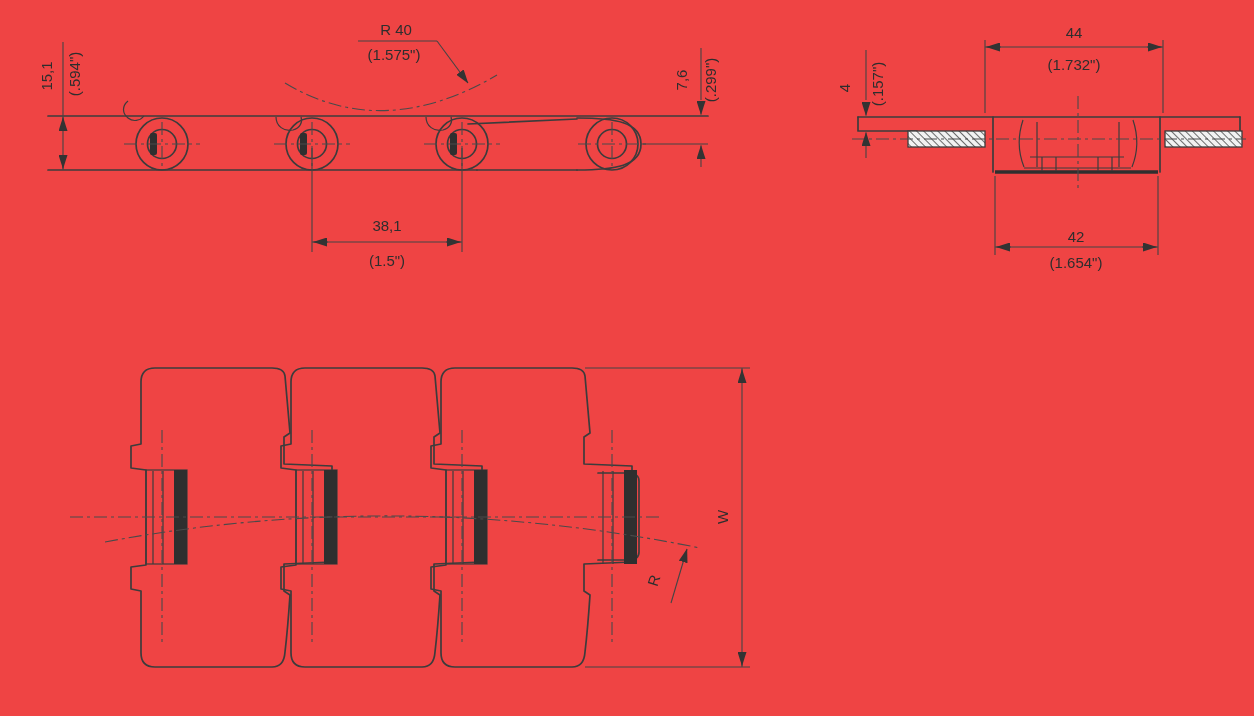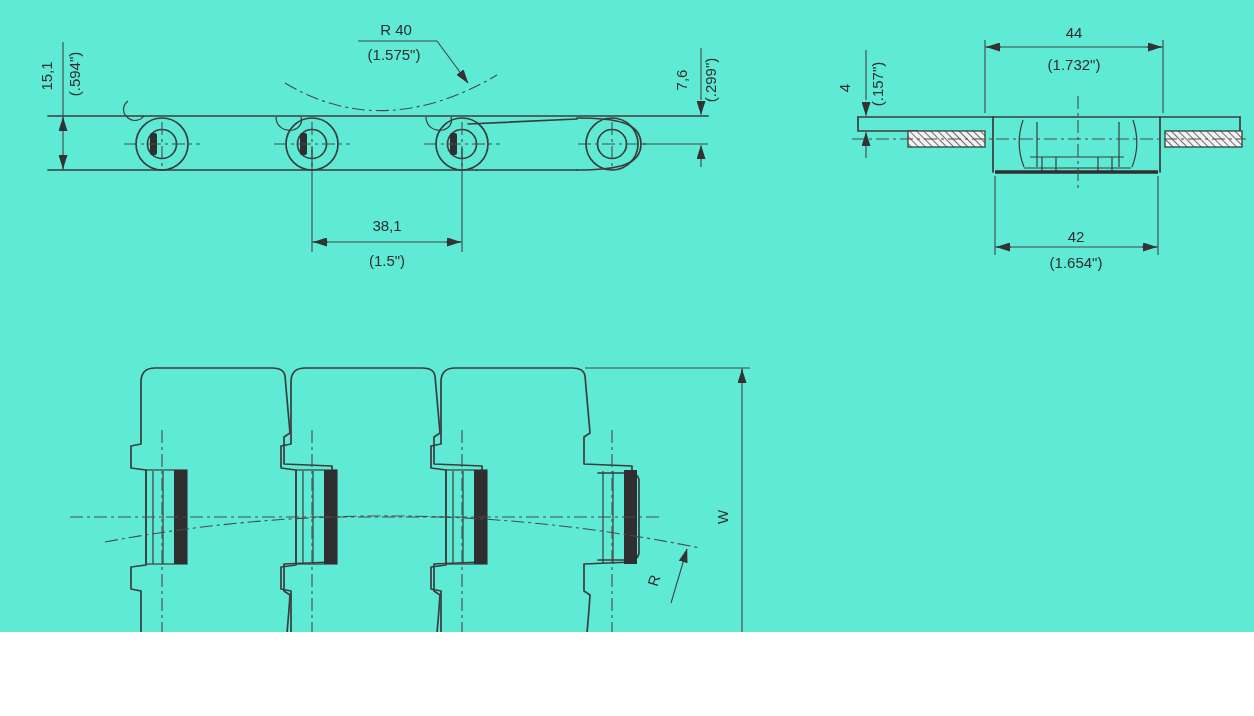--- a/index.html
+++ b/index.html
@@ -1,16 +1,16 @@
 <!DOCTYPE html>
 <html><head>
 <meta charset="utf-8">
 <style>
   html,body{margin:0;padding:0;background:#fff;}
-  #stage{position:relative;width:1254px;height:632px;background:#5eead4;overflow:hidden;}
+  #stage{position:relative;width:1254px;height:716px;background:#ef4444;overflow:hidden;}
   svg{position:absolute;left:0;top:0;}
   text{font-family:"Liberation Sans", sans-serif;font-size:15px;fill:#2e2e2e;}
   .ol{fill:none;stroke:#3c3c3c;stroke-width:1.7;stroke-linecap:round;stroke-linejoin:round;}
   .thin{fill:none;stroke:#3c3c3c;stroke-width:1.2;}
   .dim{fill:none;stroke:#444;stroke-width:1.1;}
   .cl{fill:none;stroke:#4a4a4a;stroke-width:1.1;stroke-dasharray:13 4 3 4;}
   .thick{fill:none;stroke:#2f2f2f;stroke-width:3.5;}
   .bar{fill:#2f2f2f;stroke:none;}
   .hatchbox{stroke:#3c3c3c;stroke-width:1.3;}
 </style>

